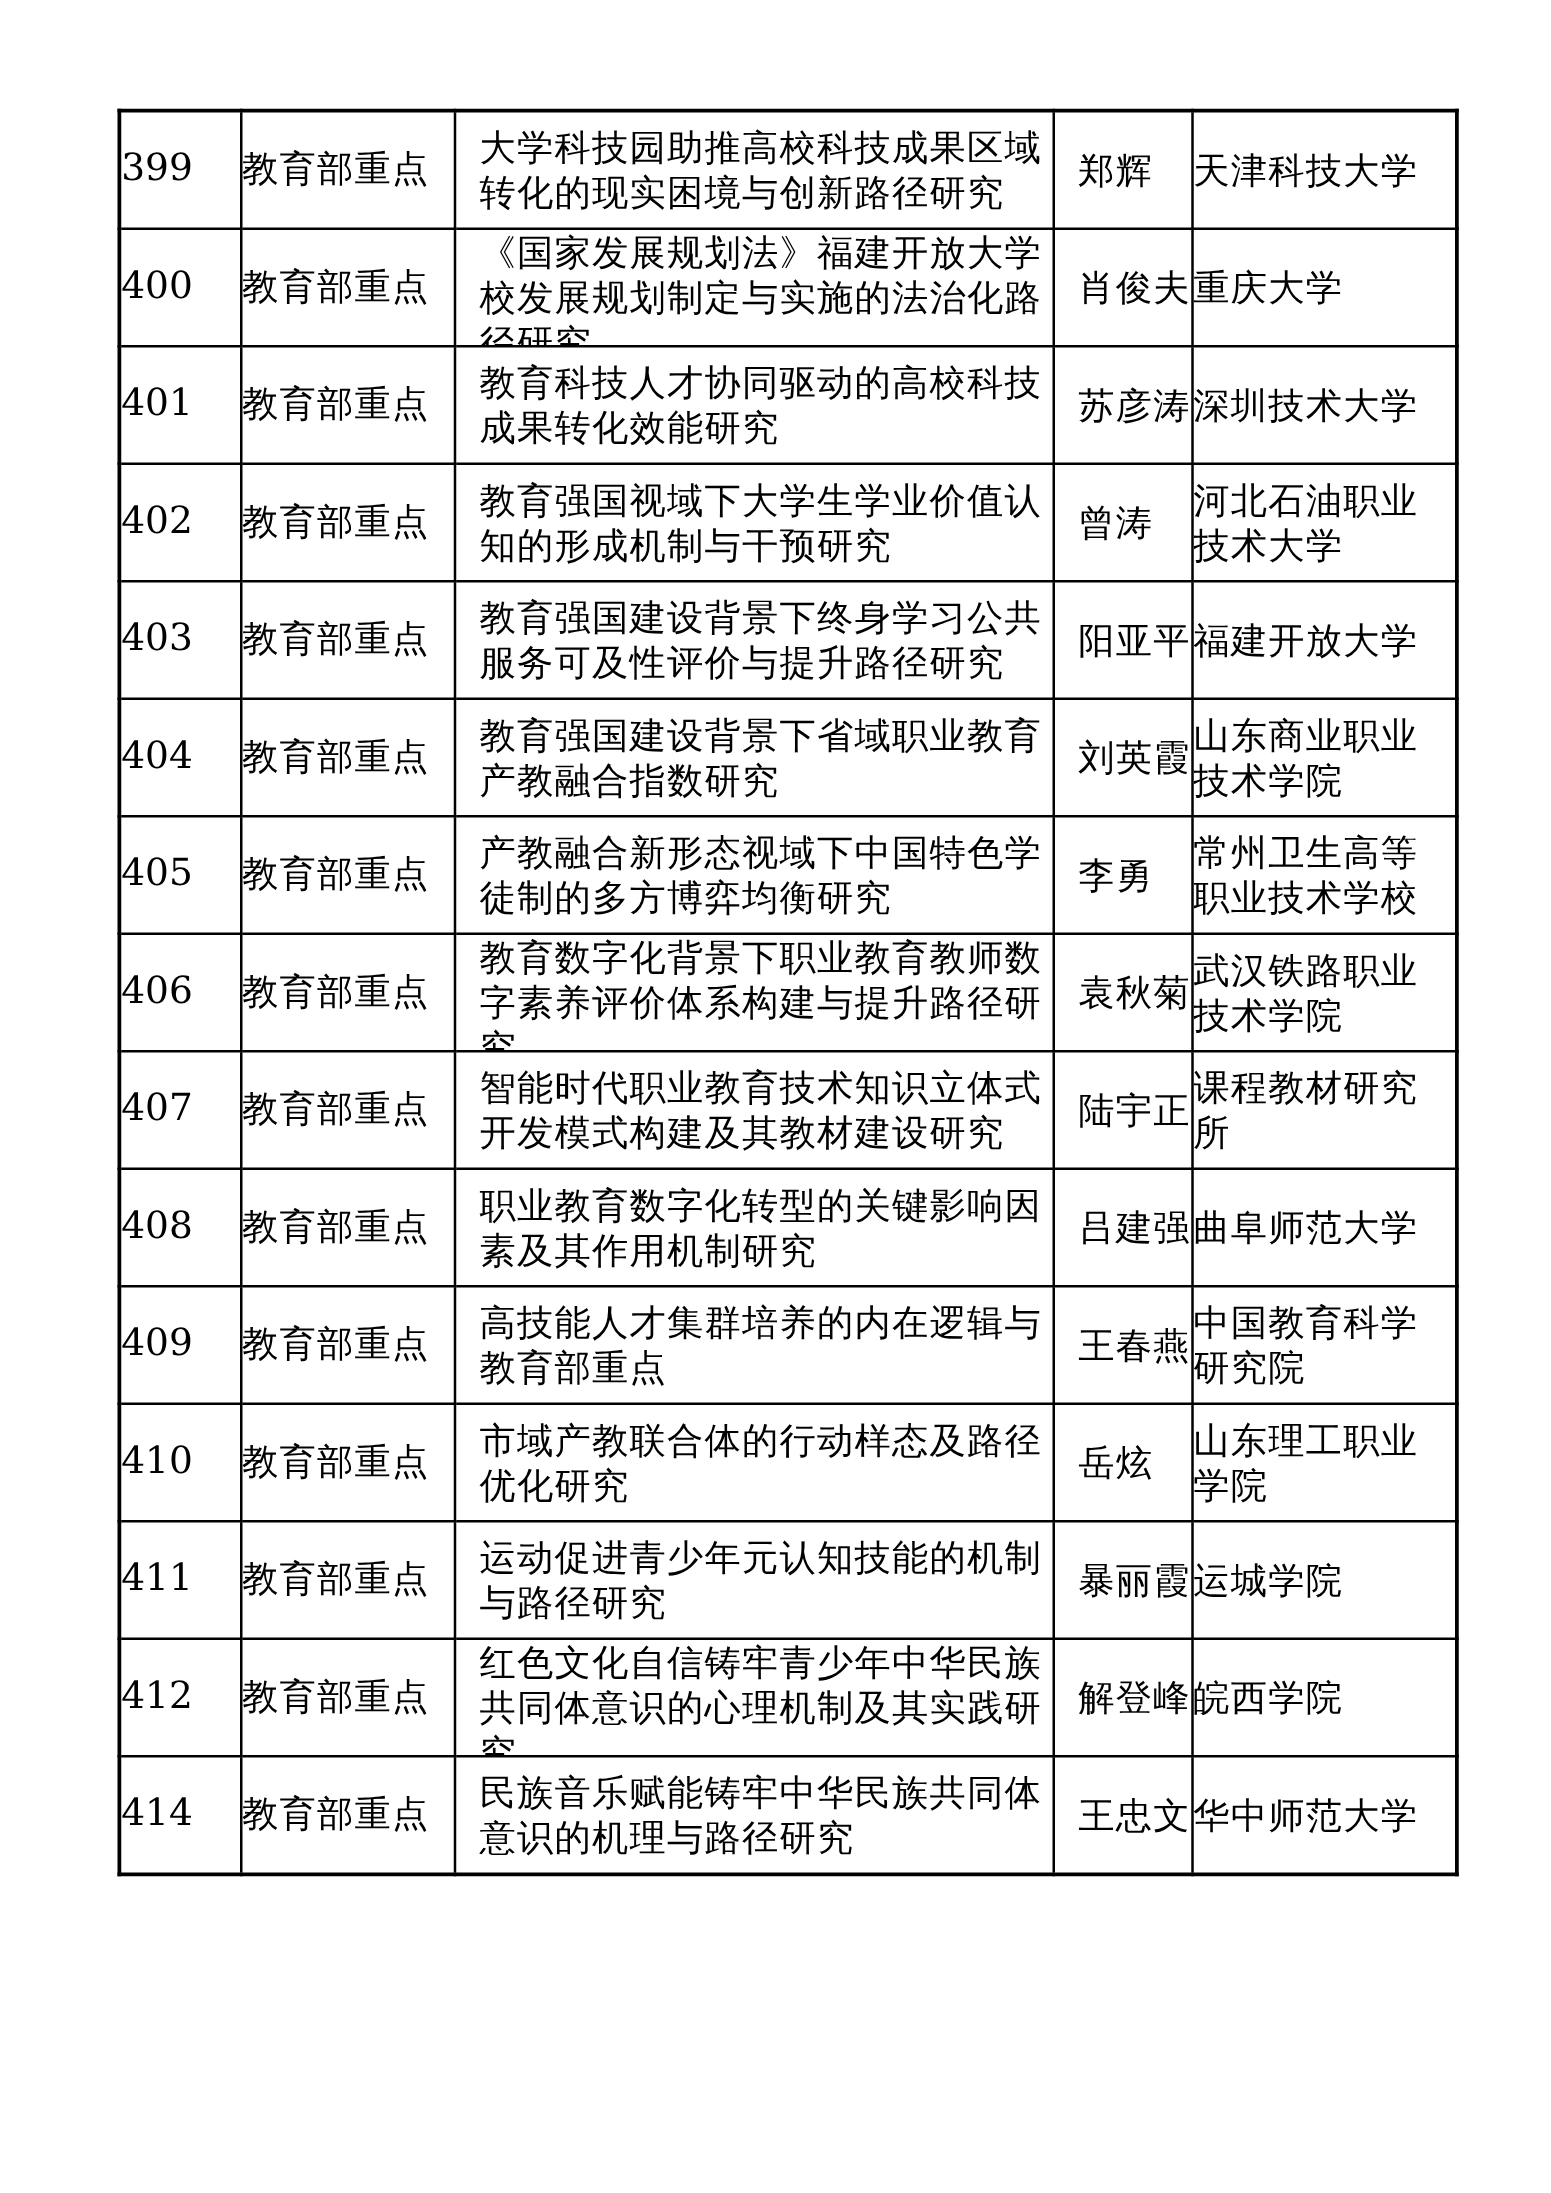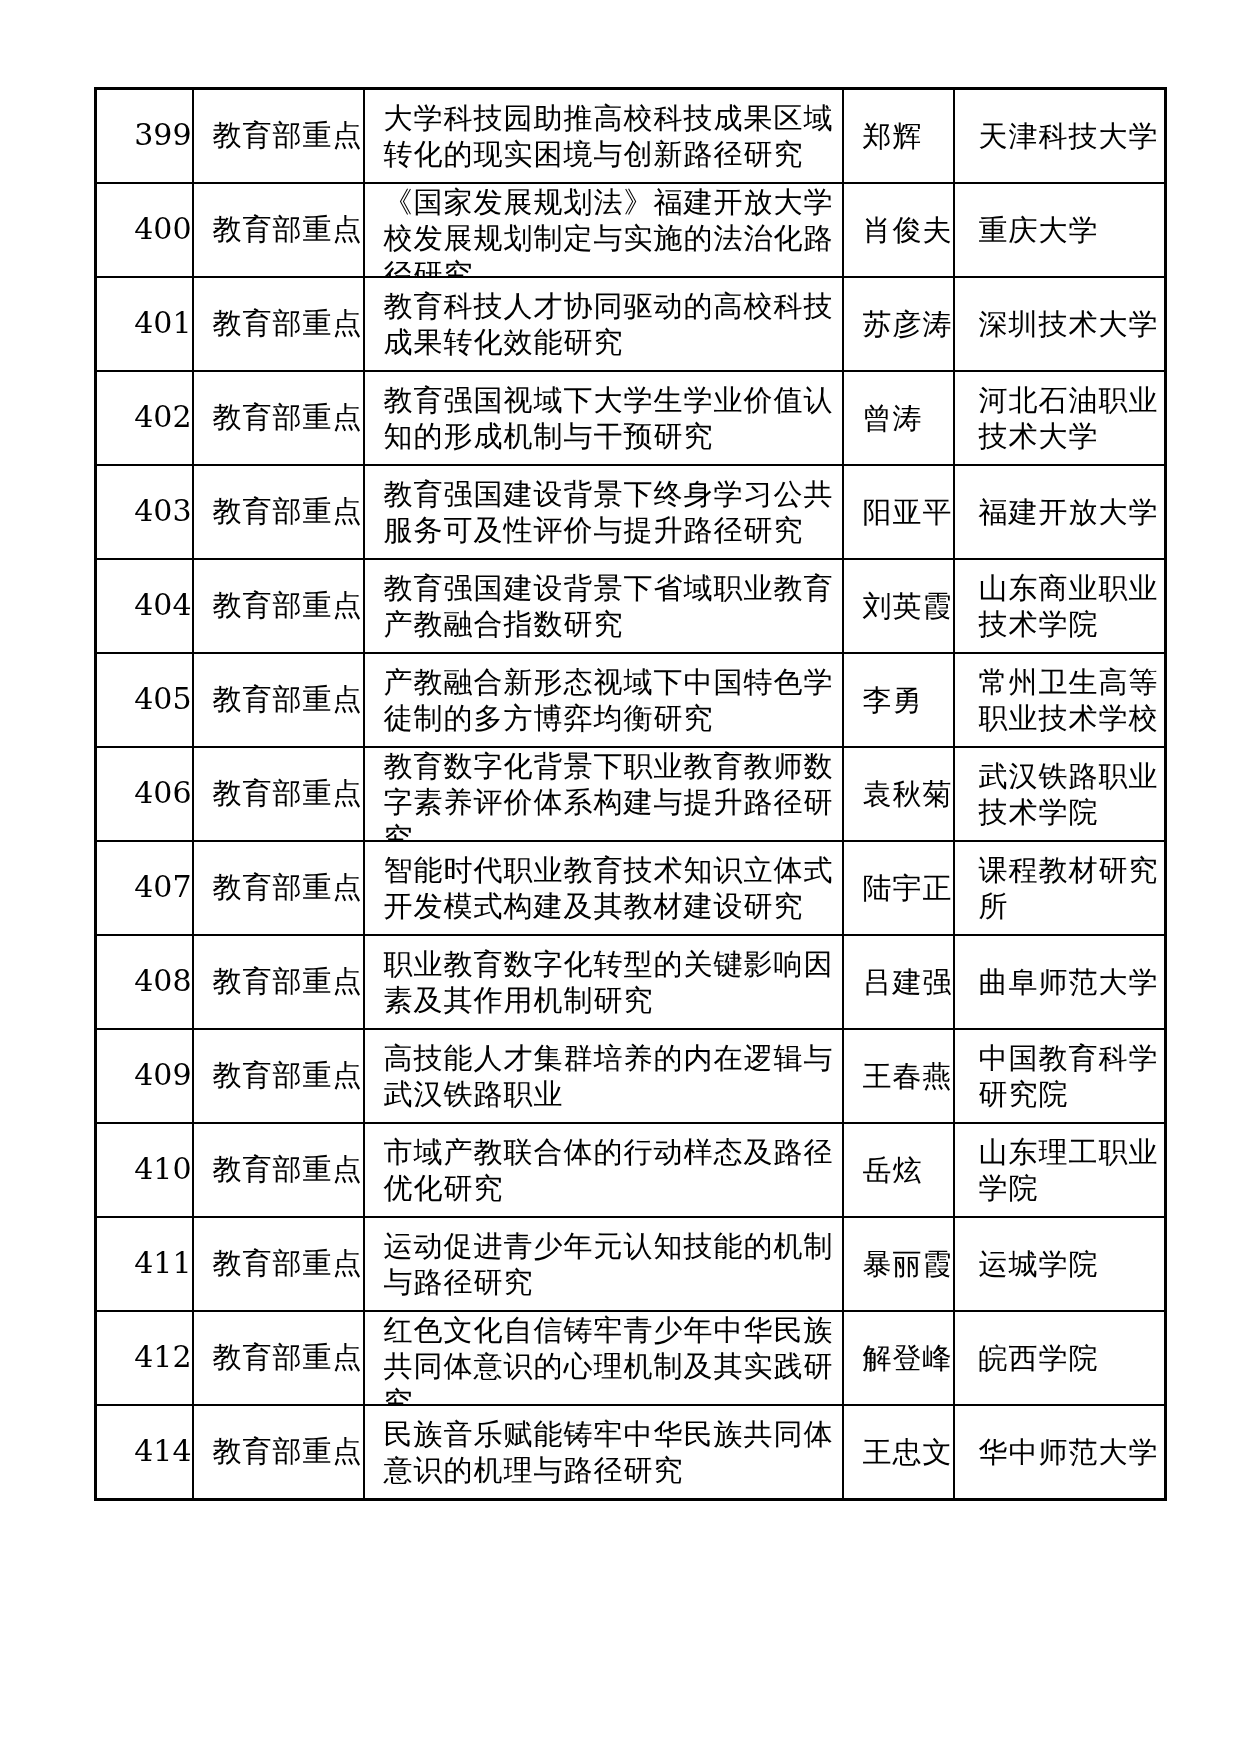--- a/index.html
+++ b/index.html
@@ -48,25 +48,25 @@
     flex-direction: column;
   }
   .txt {
     margin-top: auto;
     margin-bottom: auto;
     white-space: pre;
     font-size: 29px;
     line-height: 36px;
     letter-spacing: 1px;
   }
-  td.c-no .txt, td.c-cat .txt { text-align: right; width: 100%; margin-top: 27px; }
+  td.c-no .txt, td.c-cat .txt { text-align: left; width: 100%; margin-top: 27px; }
   td.c-no .txt { font-size: 30px; letter-spacing: 0; }
   td.c-title .txt { padding-left: 19px; }
   td.c-name .txt  { padding-left: 19px; }
-  td.c-inst .txt  { padding-left: 24px; }
+  td.c-inst .txt  { padding-left: 0; }
 </style>
 </head>
 <body>
 
 <div class="page">
   <table class="grid">
     <colgroup>
       <col class="c-no">
       <col class="c-cat">
       <col class="c-title">
@@ -368,21 +368,21 @@
             </div>
           </td>
     <td class="c-cat">
             <div class="cw">
               <div class="txt">教育部重点</div>
             </div>
           </td>
     <td class="c-title">
             <div class="cw">
               <div class="txt">高技能人才集群培养的内在逻辑与
-武汉铁路职业</div>
+教育部重点</div>
             </div>
           </td>
     <td class="c-name">
             <div class="cw">
               <div class="txt">王春燕</div>
             </div>
           </td>
     <td class="c-inst">
             <div class="cw">
               <div class="txt">中国教育科学

